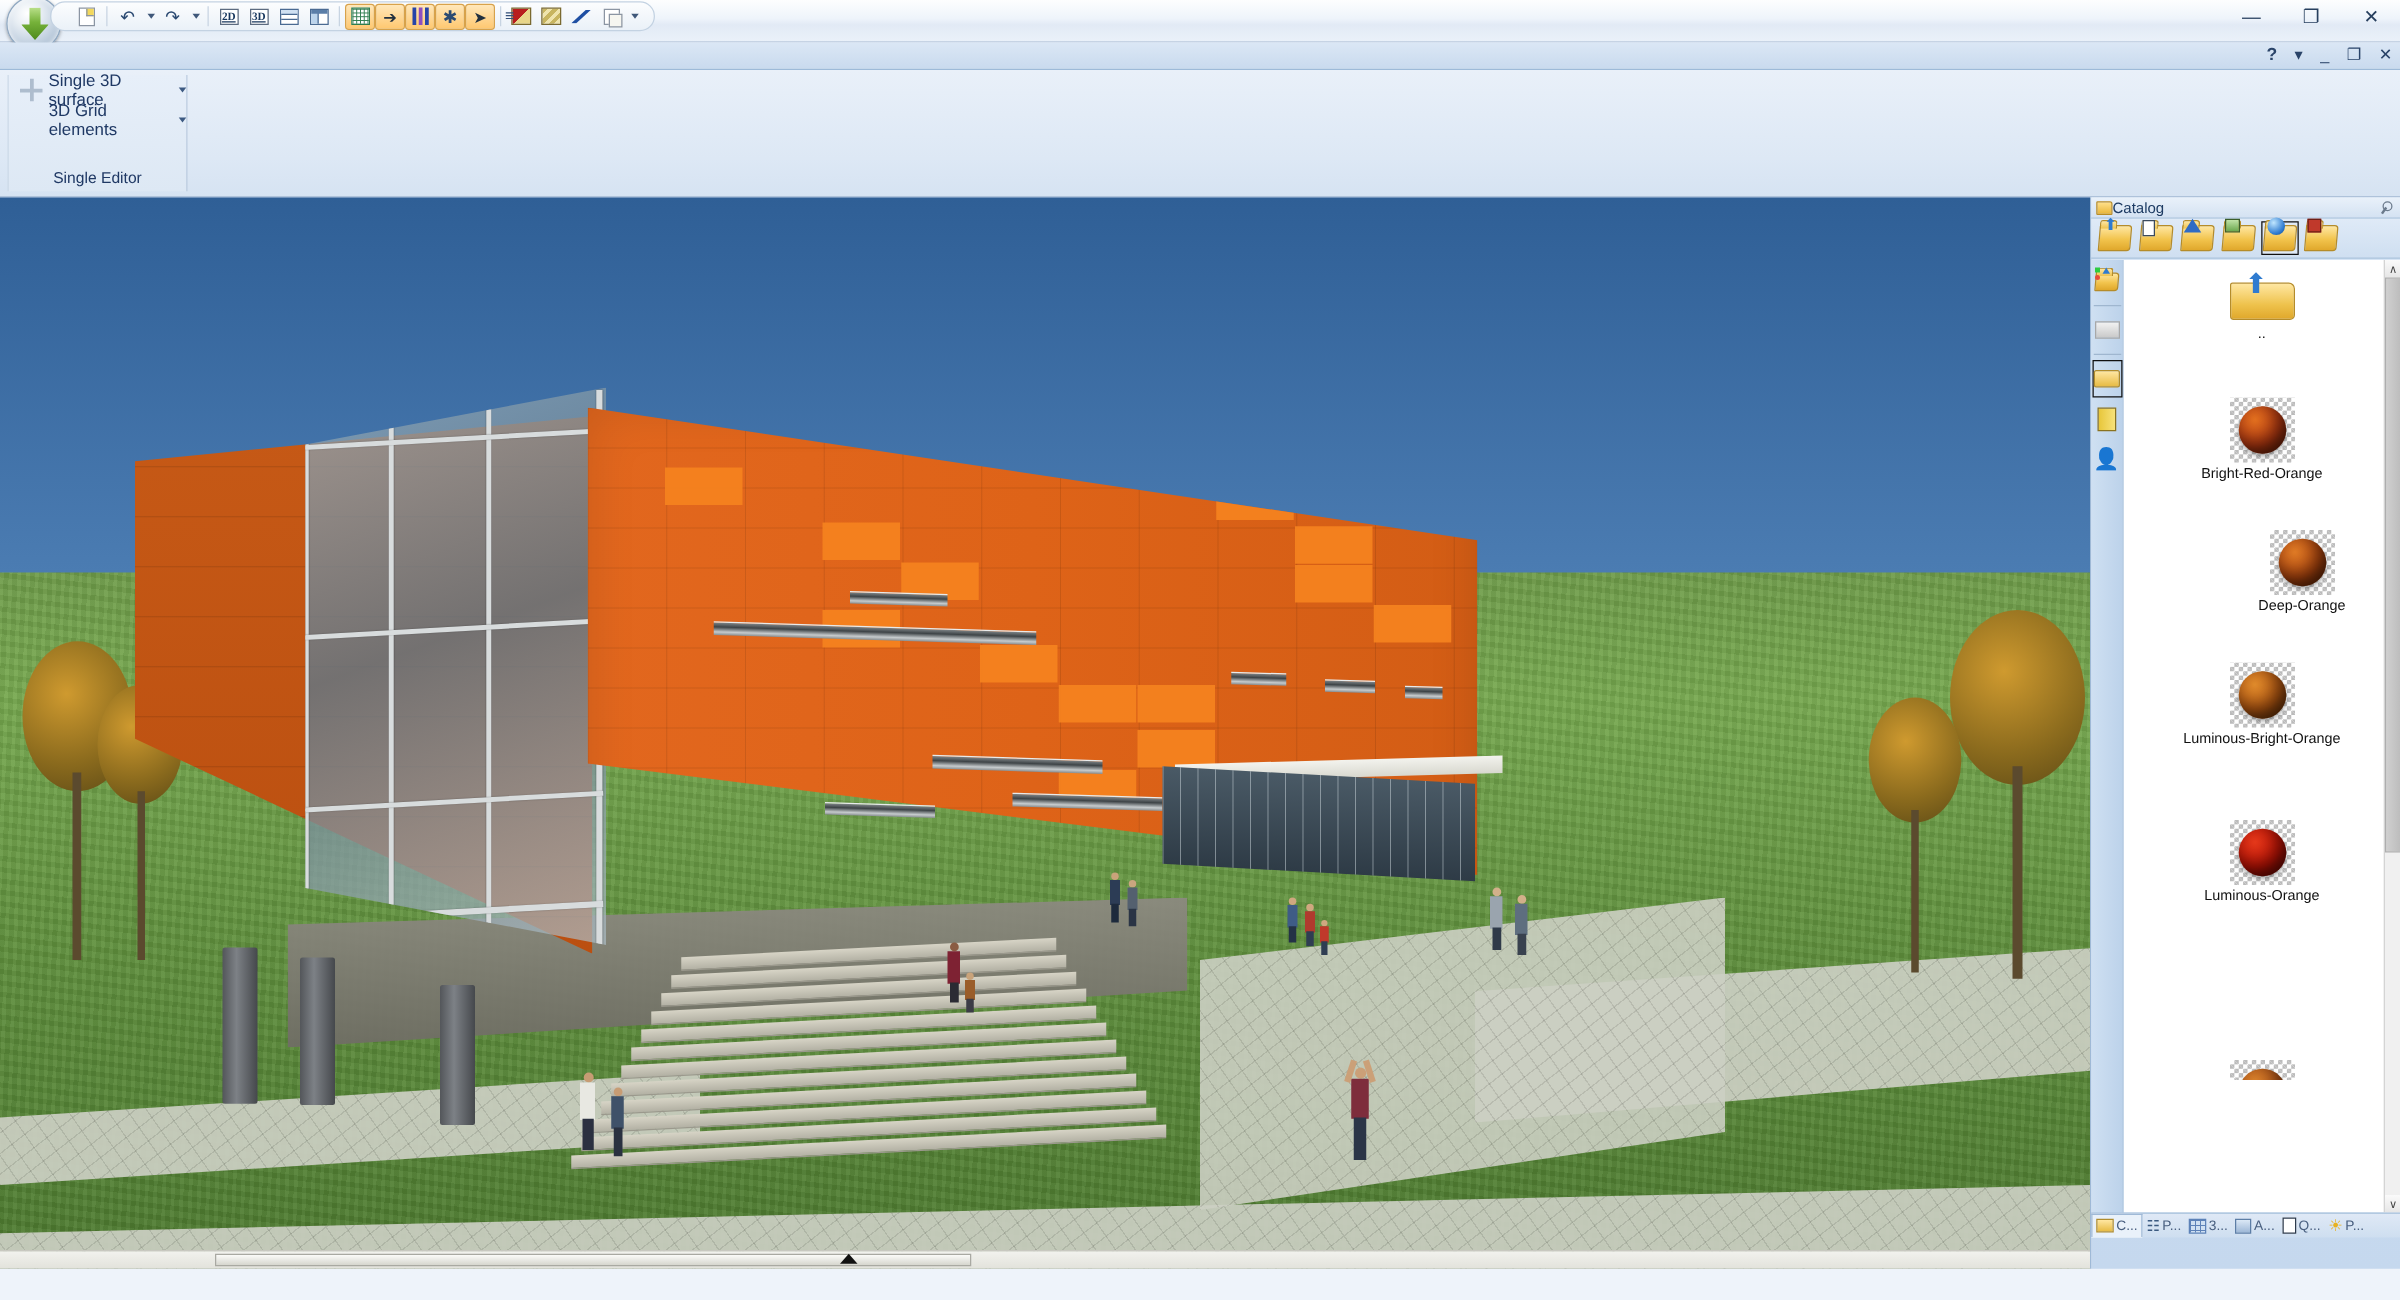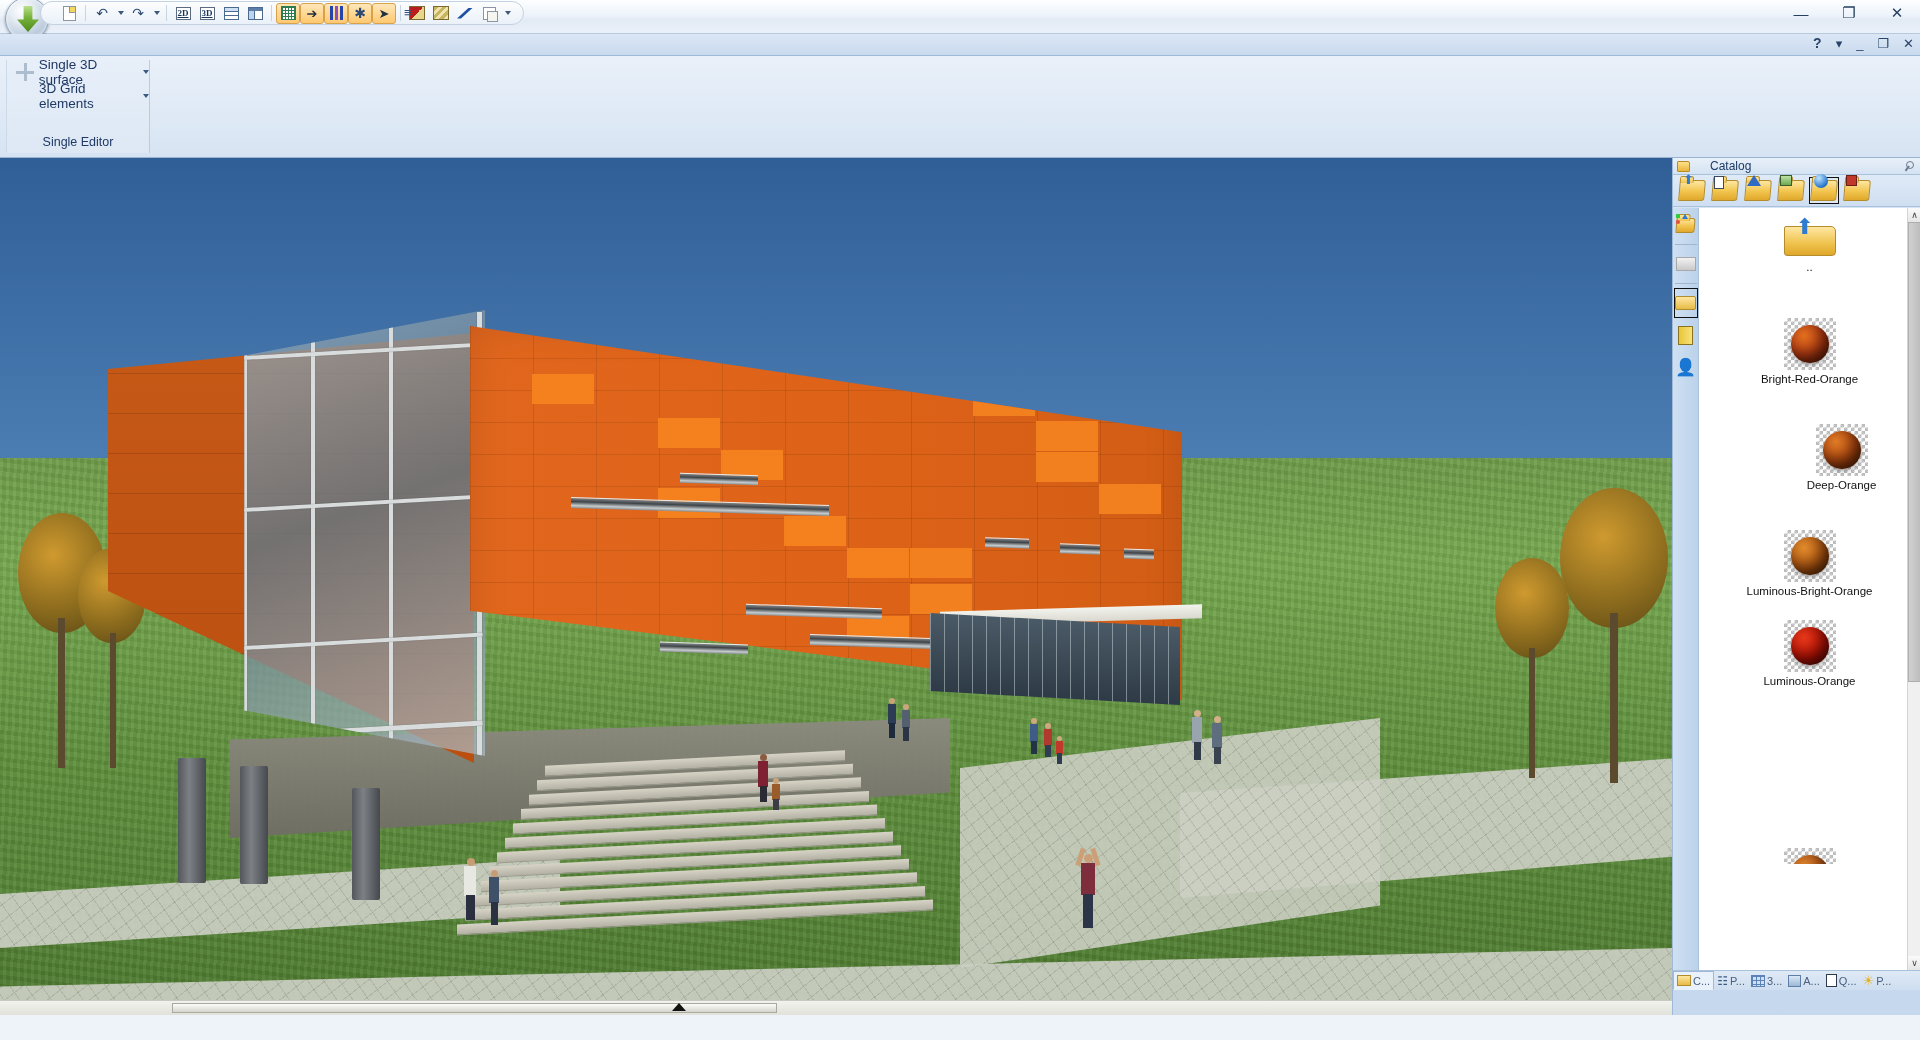--- a/index.html
+++ b/index.html
@@ -216,21 +216,21 @@
   }
 
   
   .catalog {
     position:absolute; left:1672px; top:158px; width:248px; height:857px;
     background:linear-gradient(#d7e5f5,#c5d8ee);
     border-left:1px solid #9fb9d6;
   }
   .cat-title {
     height:17px; background:linear-gradient(#e9f1fa,#d4e2f2);
-    display:flex; align-items:center; gap:20px; padding:0 4px;
+    display:flex; align-items:center; gap:0; padding:0 4px;
     font-size:12px; color:#1d3b63; border-bottom:1px solid #a9c2dc;
   }
   .folder-mini{
     width:13px;height:11px;position:relative;
     background:linear-gradient(#ffe08a,#e9b63a); border:1px solid #b98c24; border-radius:1px 2px 1px 1px;
   }
   .pin{ margin-left:auto; width:14px;height:13px; position:relative; }
   .pin:before{content:""; position:absolute; left:4px; top:1px; width:6px;height:6px;border-radius:50%;
     border:1.5px solid #6b7a8c;}
   .pin:after{content:""; position:absolute; left:6px; top:6px; width:2px;height:6px;background:#6b7a8c;
@@ -676,21 +676,21 @@
           <div class="cname">Deep-Orange</div>
         </div>
 
         <div class="citem" style="top:322px;">
           <div class="swatch">
             <div class="ball" style="background:radial-gradient(circle at 34% 28%, #e08b2c 0%, #b85a12 55%, #5d2c06 100%);"></div>
           </div>
           <div class="cname">Luminous-Bright-Orange</div>
         </div>
 
-        <div class="citem" style="top:412px;">
+        <div class="citem" style="top:448px;">
           <div class="swatch">
             <div class="ball" style="background:radial-gradient(circle at 34% 28%, #e5391b 0%, #c01305 55%, #5c0802 100%);"></div>
           </div>
           <div class="cname">Luminous-Orange</div>
         </div>
 
 
         <div class="citem" style="top:640px;">
           <div class="swatch" style="height:16px;overflow:hidden;">
             <div class="ball" style="background:radial-gradient(circle at 34% 28%, #d9822c 0%, #b35418 55%, #5a2808 100%);"></div>

